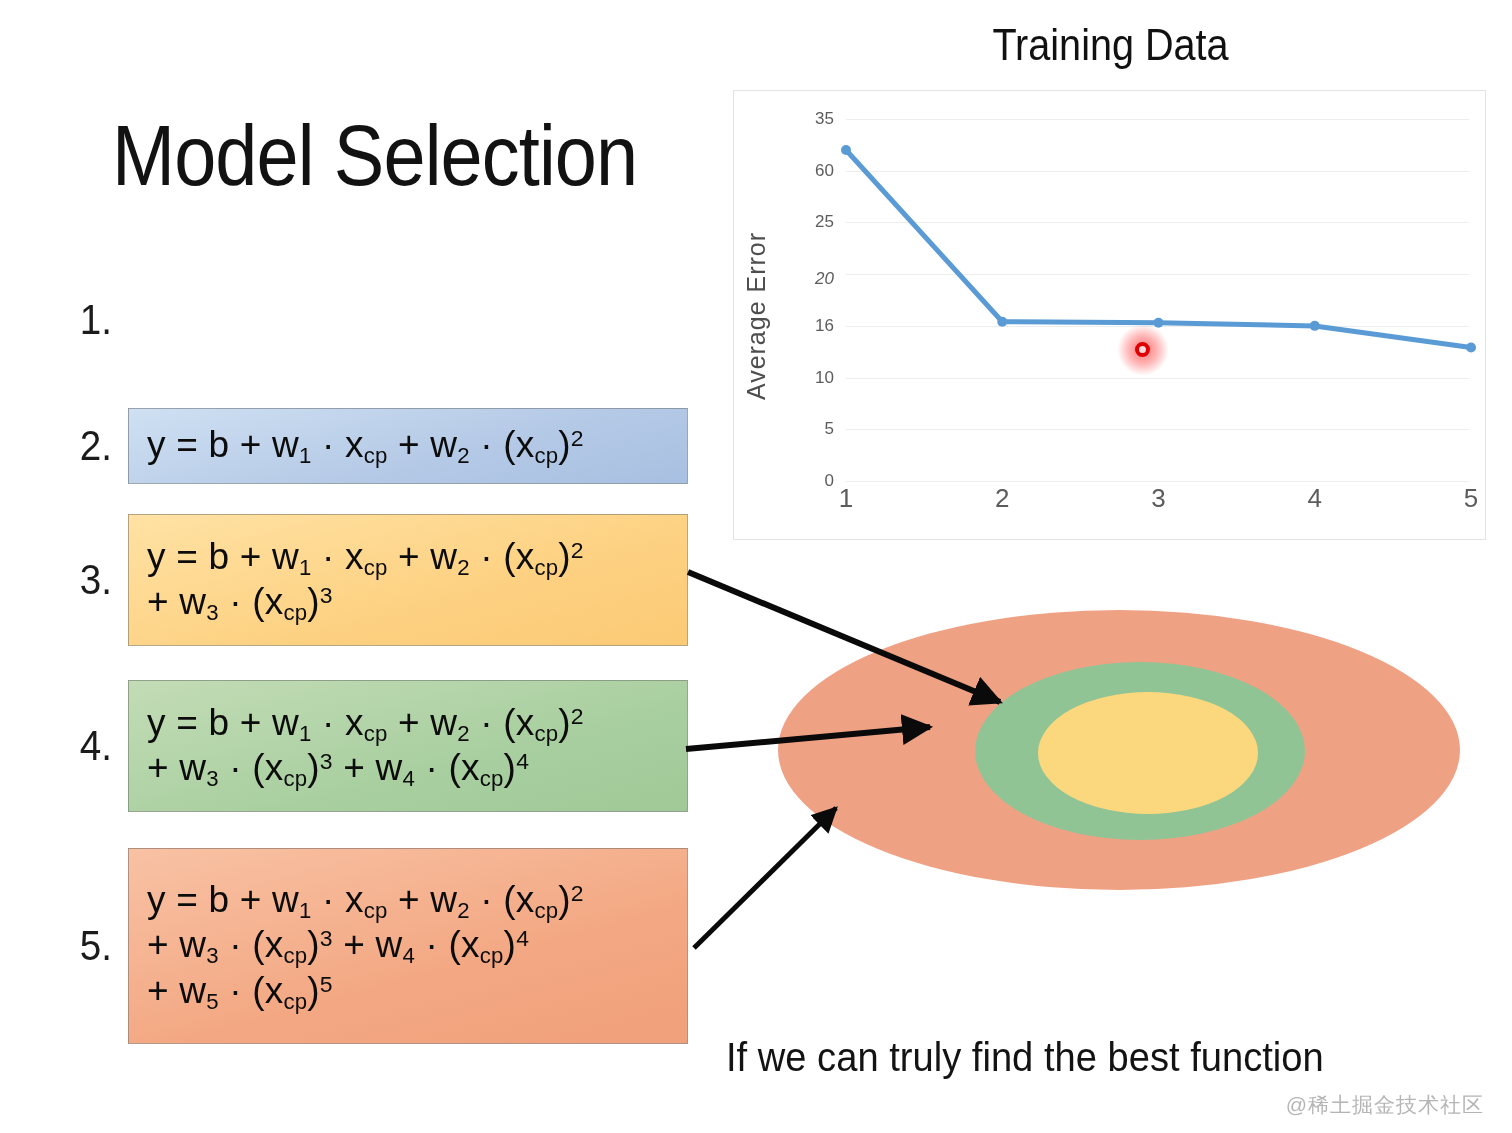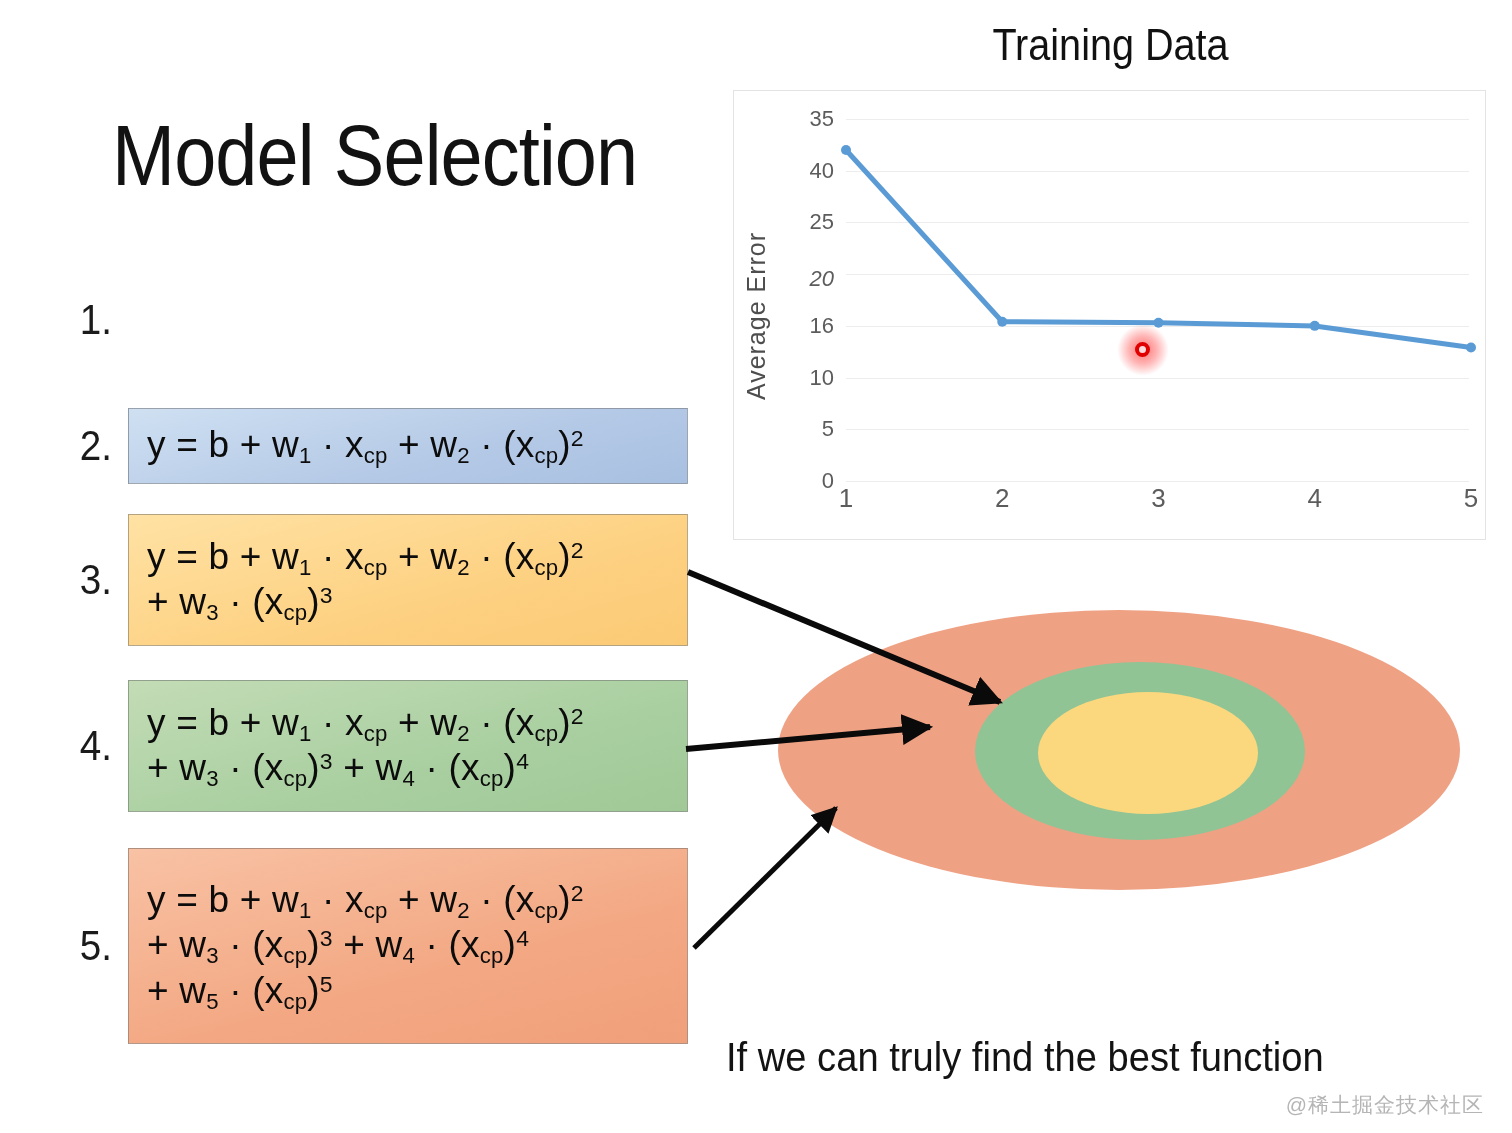--- a/index.html
+++ b/index.html
@@ -73,21 +73,21 @@
   #y-axis-label{
     position:absolute;left:22px;top:225px;
     transform:rotate(-90deg) translate(-50%,-50%);
     transform-origin:left top;
     font-size:25px;color:#4e4e4e;white-space:nowrap;
     letter-spacing:1px;
   }
   .y-tick{
     position:absolute;left:40px;width:60px;
     text-align:right;
-    font-size:22px;color:#5c5c5c;
+    font-size:17px;color:#5c5c5c;
     transform:translateY(-50%);
   }
   .gridline{
     position:absolute;left:112px;right:16px;height:1px;
     background:#ededed;
   }
   .x-tick{
     position:absolute;top:392px;
     font-size:26px;color:#5c5c5c;
     transform:translateX(-50%);
@@ -182,21 +182,21 @@
     <div id="chart-title">Training Data</div>
     <div id="chart-frame">
       <div id="y-axis-label">Average Error</div>
       <div id="y-ticks">
           <div class="y-tick" style="top: 390px;">0</div>
           <div class="y-tick" style="top: 338.286px;">5</div>
           <div class="y-tick" style="top: 286.571px;">10</div>
           <div class="y-tick" style="top: 234.857px;">16</div>
           <div class="y-tick" style="top: 188px; font-style: italic;">20</div>
           <div class="y-tick" style="top: 131.429px;">25</div>
-          <div class="y-tick" style="top: 79.7143px;">40</div>
+          <div class="y-tick" style="top: 79.7143px;">60</div>
           <div class="y-tick" style="top: 28px;">35</div>
         </div>
       <div id="gridlines">
           <div class="gridline" style="top: 390px;"></div>
           <div class="gridline" style="top: 338.286px;"></div>
           <div class="gridline" style="top: 286.571px;"></div>
           <div class="gridline" style="top: 234.857px;"></div>
           <div class="gridline" style="top: 183.143px;"></div>
           <div class="gridline" style="top: 131.429px;"></div>
           <div class="gridline" style="top: 79.7143px;"></div>

